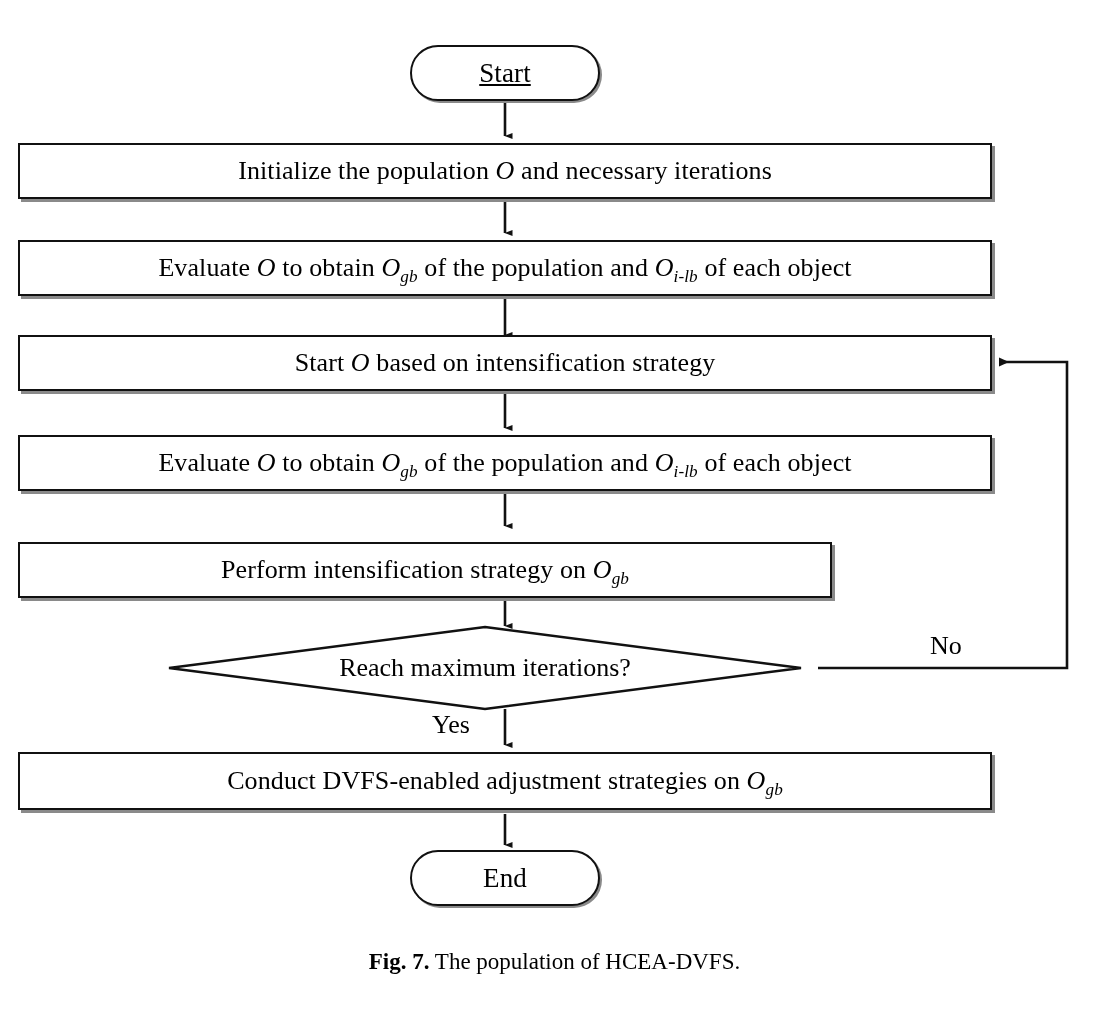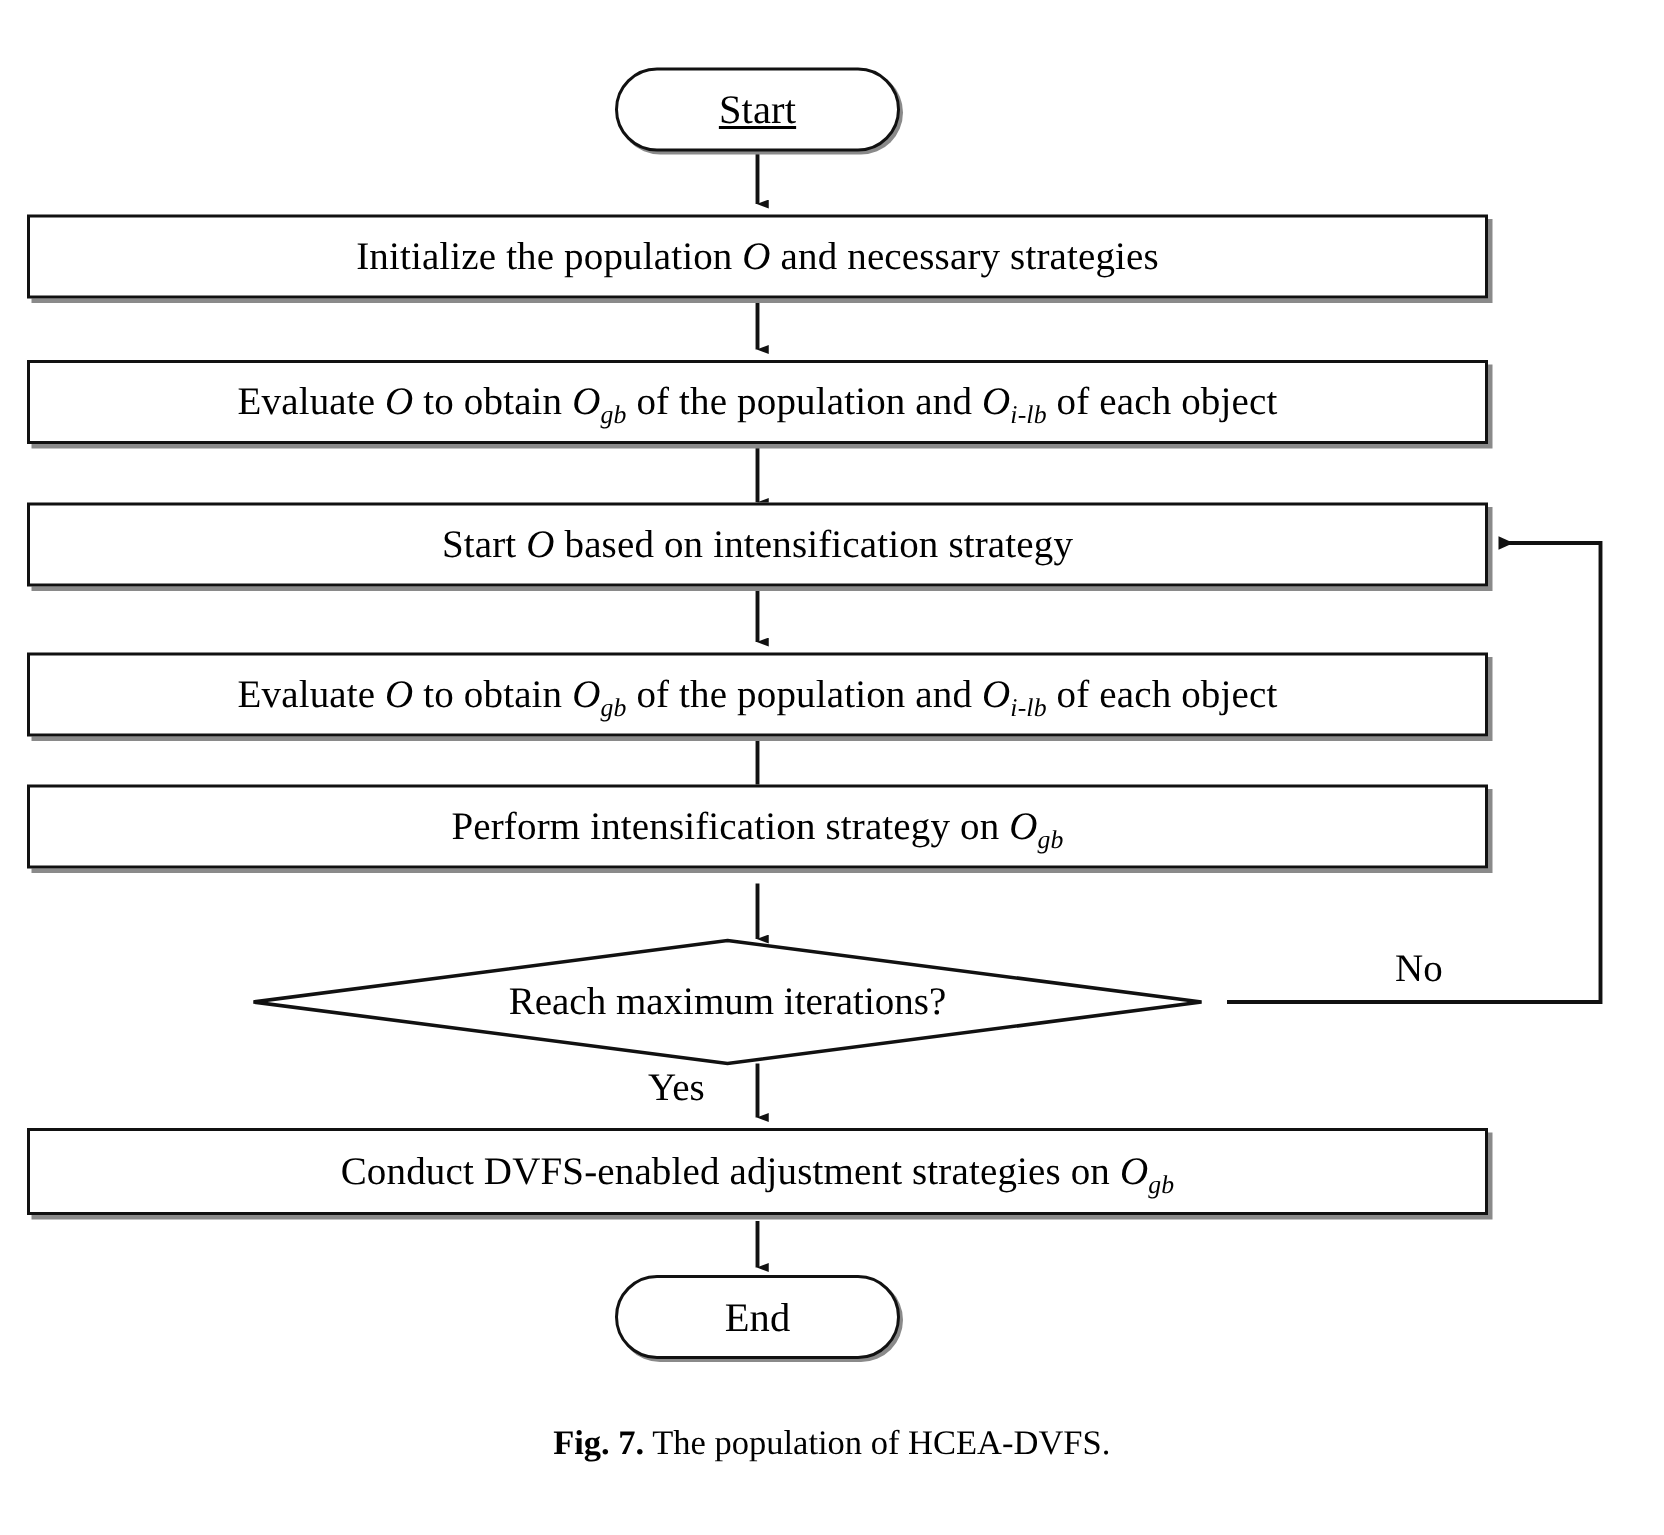--- a/index.html
+++ b/index.html
@@ -152,21 +152,21 @@
 
     <path d="M818,668 L1067,668 L1067,362 L1000,362" fill="none" stroke="#111111" stroke-width="2.6" marker-end="url(#arrow-left)"></path>
   </svg>
 
   <div class="node terminal" style="left:410px; top:45px; width:190px; height:56px;text-decoration:underline;">
     <span class="node-label">Start</span>
   </div>
 
   <div class="node process" style="left:18px; top:143px; width:974px; height:56px;">
     <span class="node-label">
-      <span>Initialize the population </span><span class="var">O</span><span> and necessary strategies</span>
+      <span>Initialize the population </span><span class="var">O</span><span> and necessary iterations</span>
     </span>
   </div>
 
   <div class="node process" style="left:18px; top:240px; width:974px; height:56px;">
     <span class="node-label">
       <span>Evaluate </span><span class="var">O</span><span> to obtain </span><span class="var">O</span><span class="sub">gb</span><span> of the population and </span><span class="var">O</span><span class="sub">i-lb</span><span> of each object</span>
     </span>
   </div>
 
   <div class="node process" style="left:18px; top:335px; width:974px; height:56px;">
@@ -174,21 +174,21 @@
       <span>Start </span><span class="var">O</span><span> based on intensification strategy</span>
     </span>
   </div>
 
   <div class="node process" style="left:18px; top:435px; width:974px; height:56px;">
     <span class="node-label">
       <span>Evaluate </span><span class="var">O</span><span> to obtain </span><span class="var">O</span><span class="sub">gb</span><span> of the population and </span><span class="var">O</span><span class="sub">i-lb</span><span> of each object</span>
     </span>
   </div>
 
-  <div class="node process" style="left:18px; top:523px; width:974px; height:56px;">
+  <div class="node process" style="left:18px; top:542px; width:814px; height:56px;">
     <span class="node-label">
       <span>Perform intensification strategy on </span><span class="var">O</span><span class="sub">gb</span>
     </span>
   </div>
 
   <div class="decision" style="left:168px; top:626px; width:634px; height:84px;">
     <svg width="634" height="84" viewBox="0 0 634 84">
       <polygon points="317,1 633,42 317,83 1,42" fill="#ffffff" stroke="#111111" stroke-width="2.4"></polygon>
     </svg>
     <span class="decision-text">Reach maximum iterations?</span>

